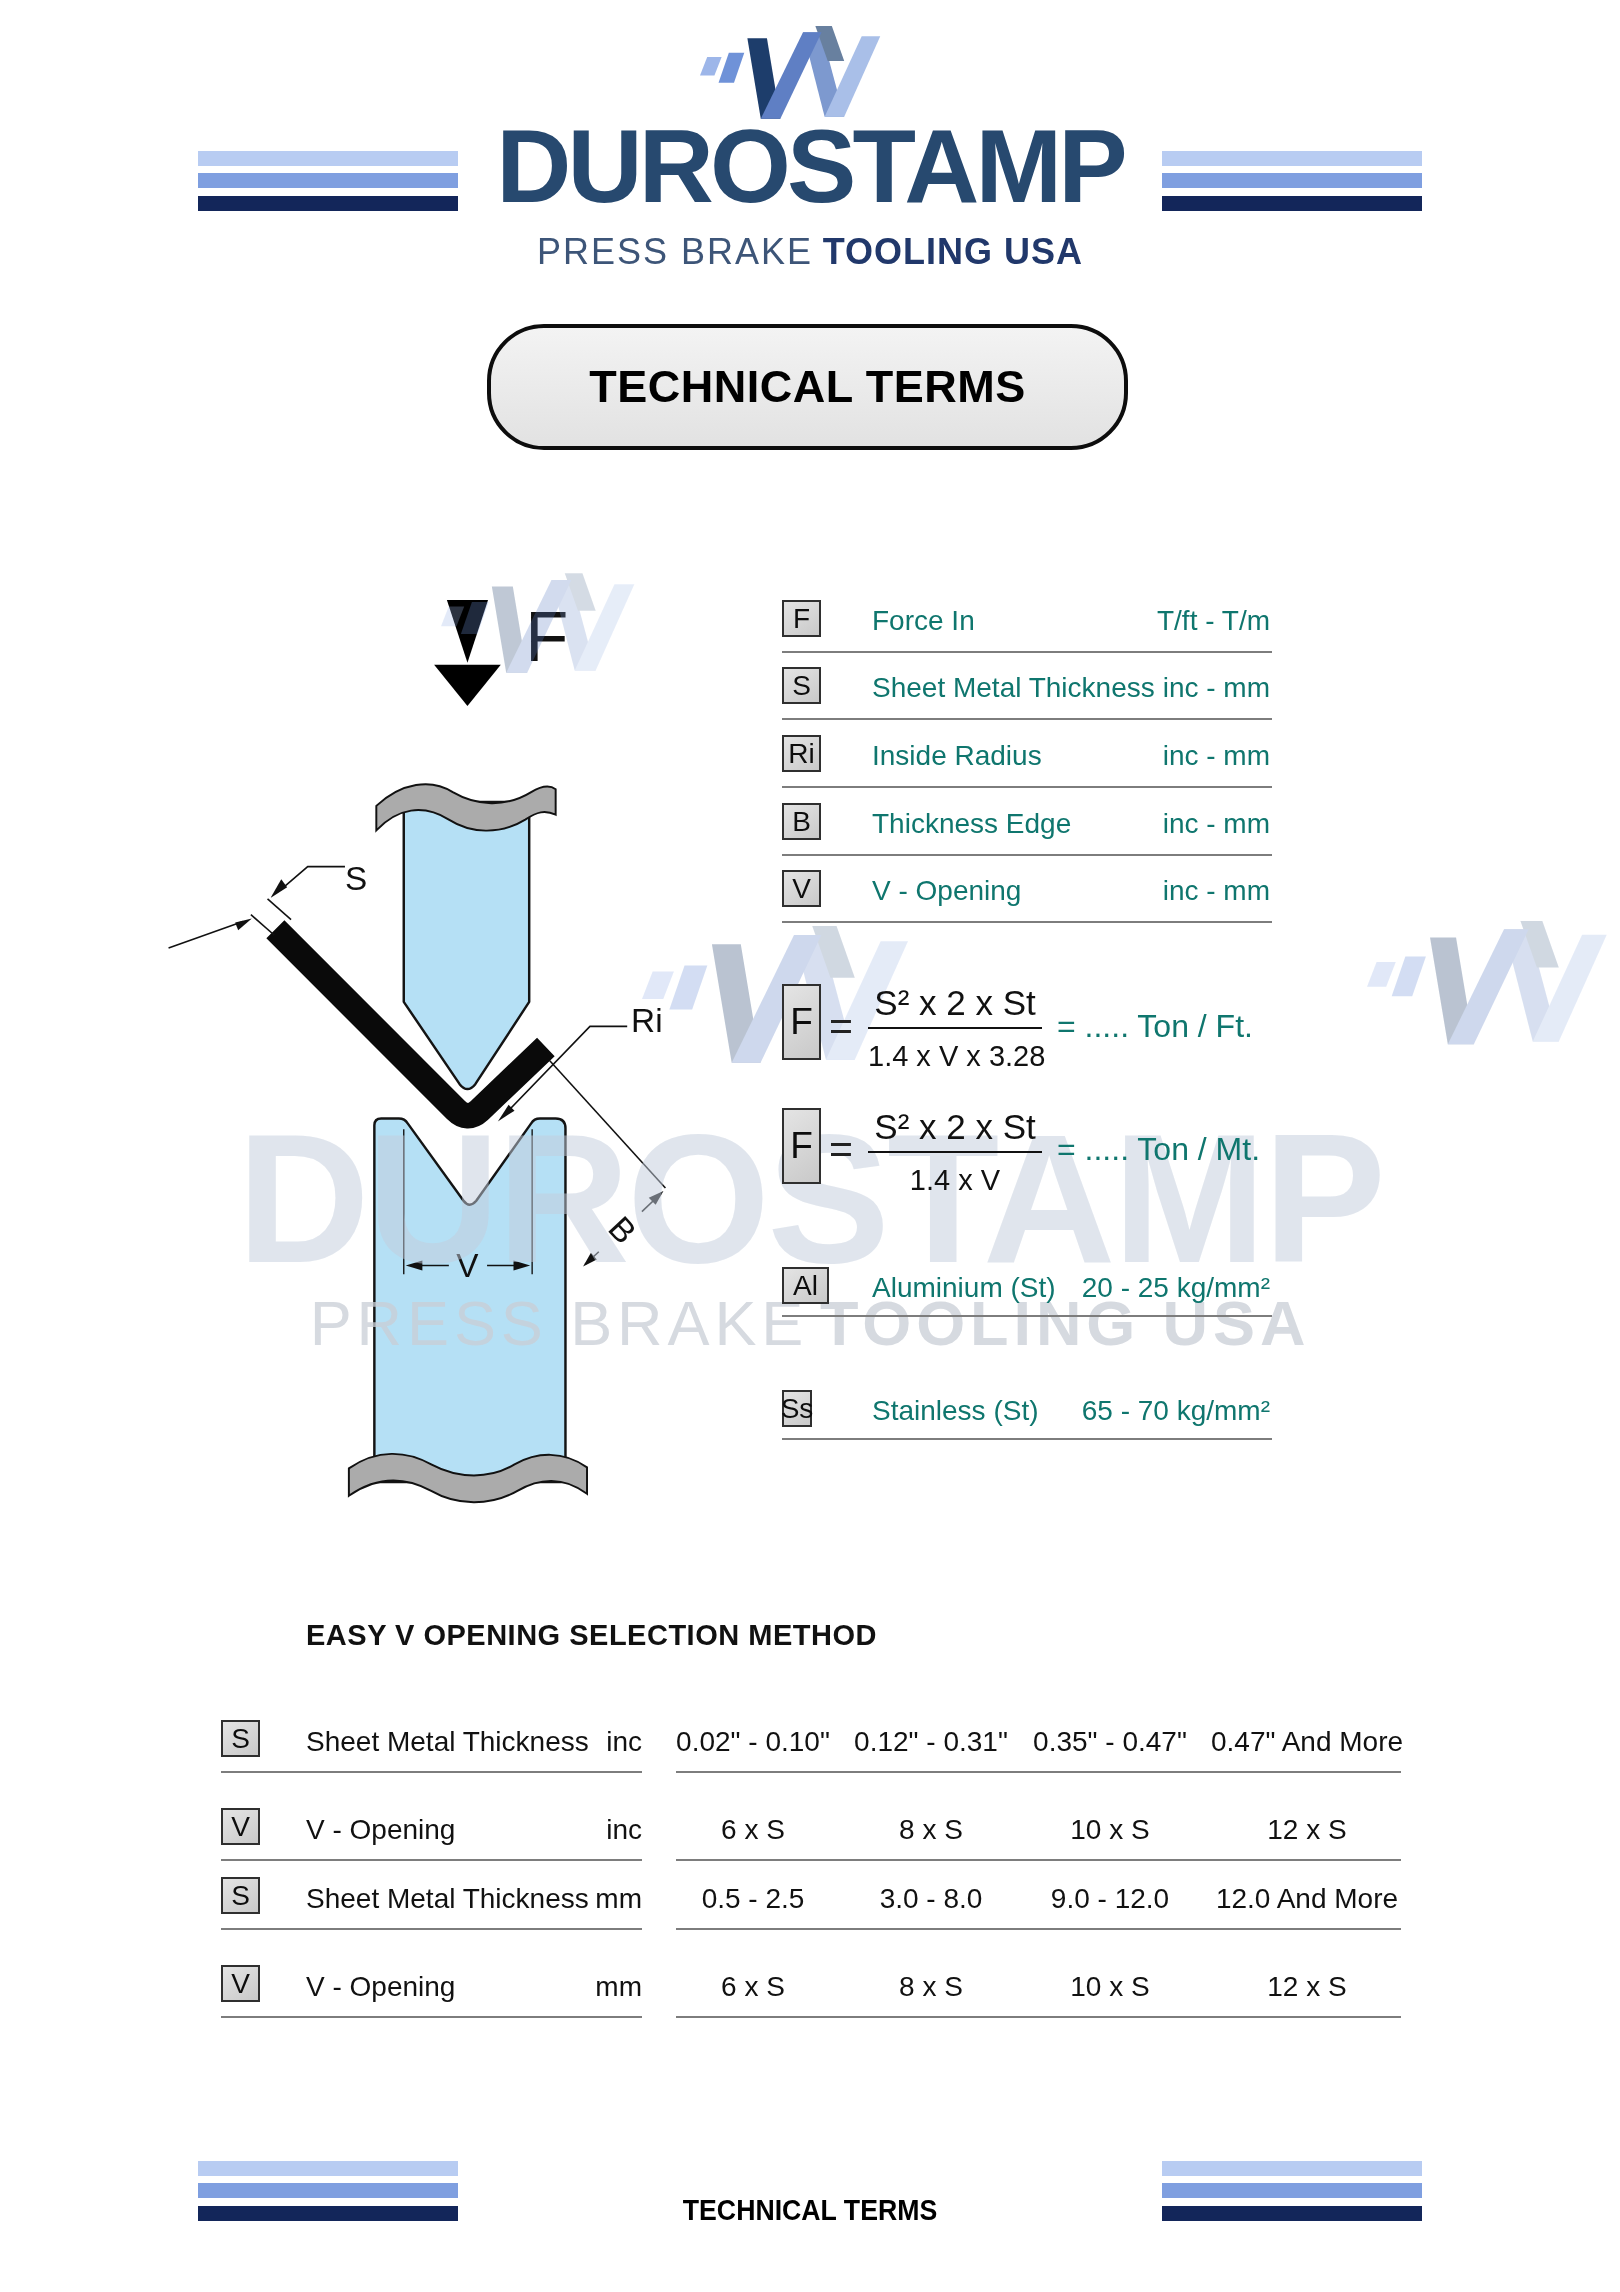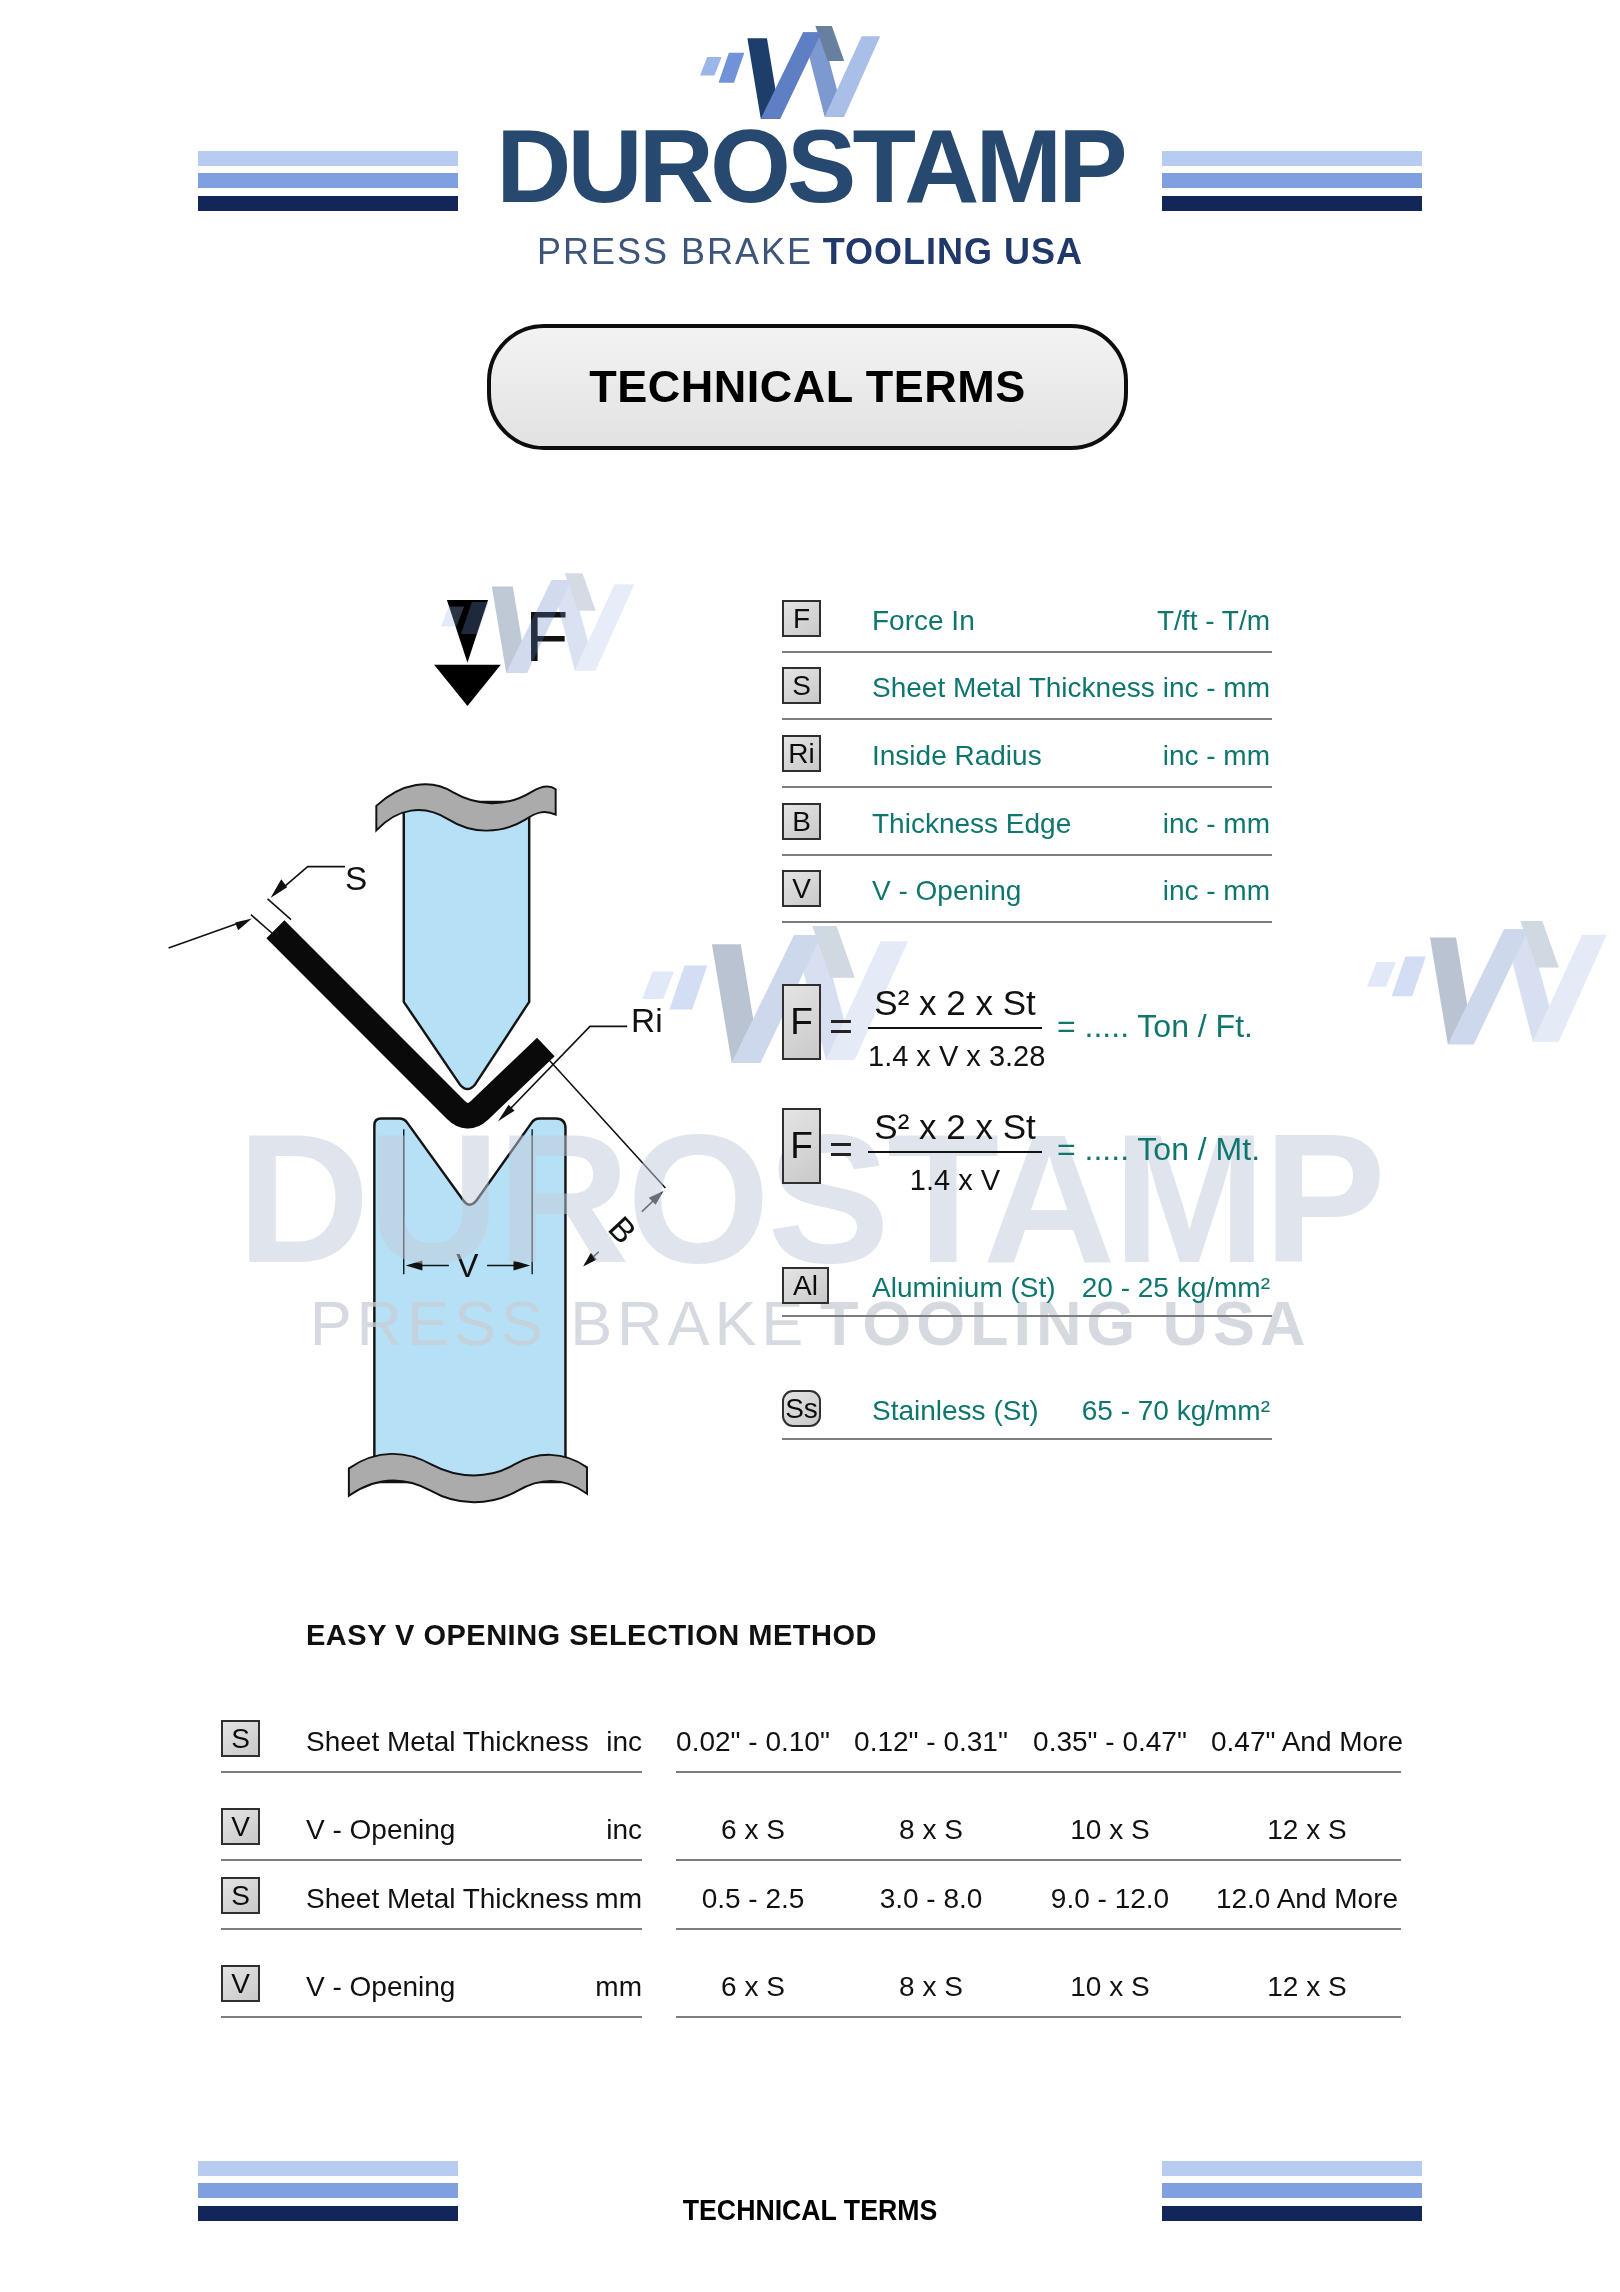--- a/index.html
+++ b/index.html
@@ -219,21 +219,21 @@
     <div class="den">1.4 x V</div>
   </div>
   <div class="fres" style="top:1131px;">= ..... Ton / Mt.</div>
 
   <div class="lrow" style="top:1267px;height:48px;">
     <div class="badge abs" style="width:47px;">Al</div>
     <div class="lab">Aluminium (St)</div>
     <div class="unit">20 - 25 kg/mm²</div>
   </div>
   <div class="lrow" style="top:1390px;height:48px;">
-    <div class="badge abs" style="width:39px;border-radius:11px;">Ss</div>
+    <div class="badge abs" style="width:30px;">Ss</div>
     <div class="lab">Stainless (St)</div>
     <div class="unit">65 - 70 kg/mm²</div>
   </div>
 
   <div class="sel-title">EASY V OPENING SELECTION METHOD</div>
 
   <div class="srow" style="top:1720px;">
     <div class="badge abs">S</div>
     <div class="lab">Sheet Metal Thickness</div>
     <div class="unit">inc</div>

